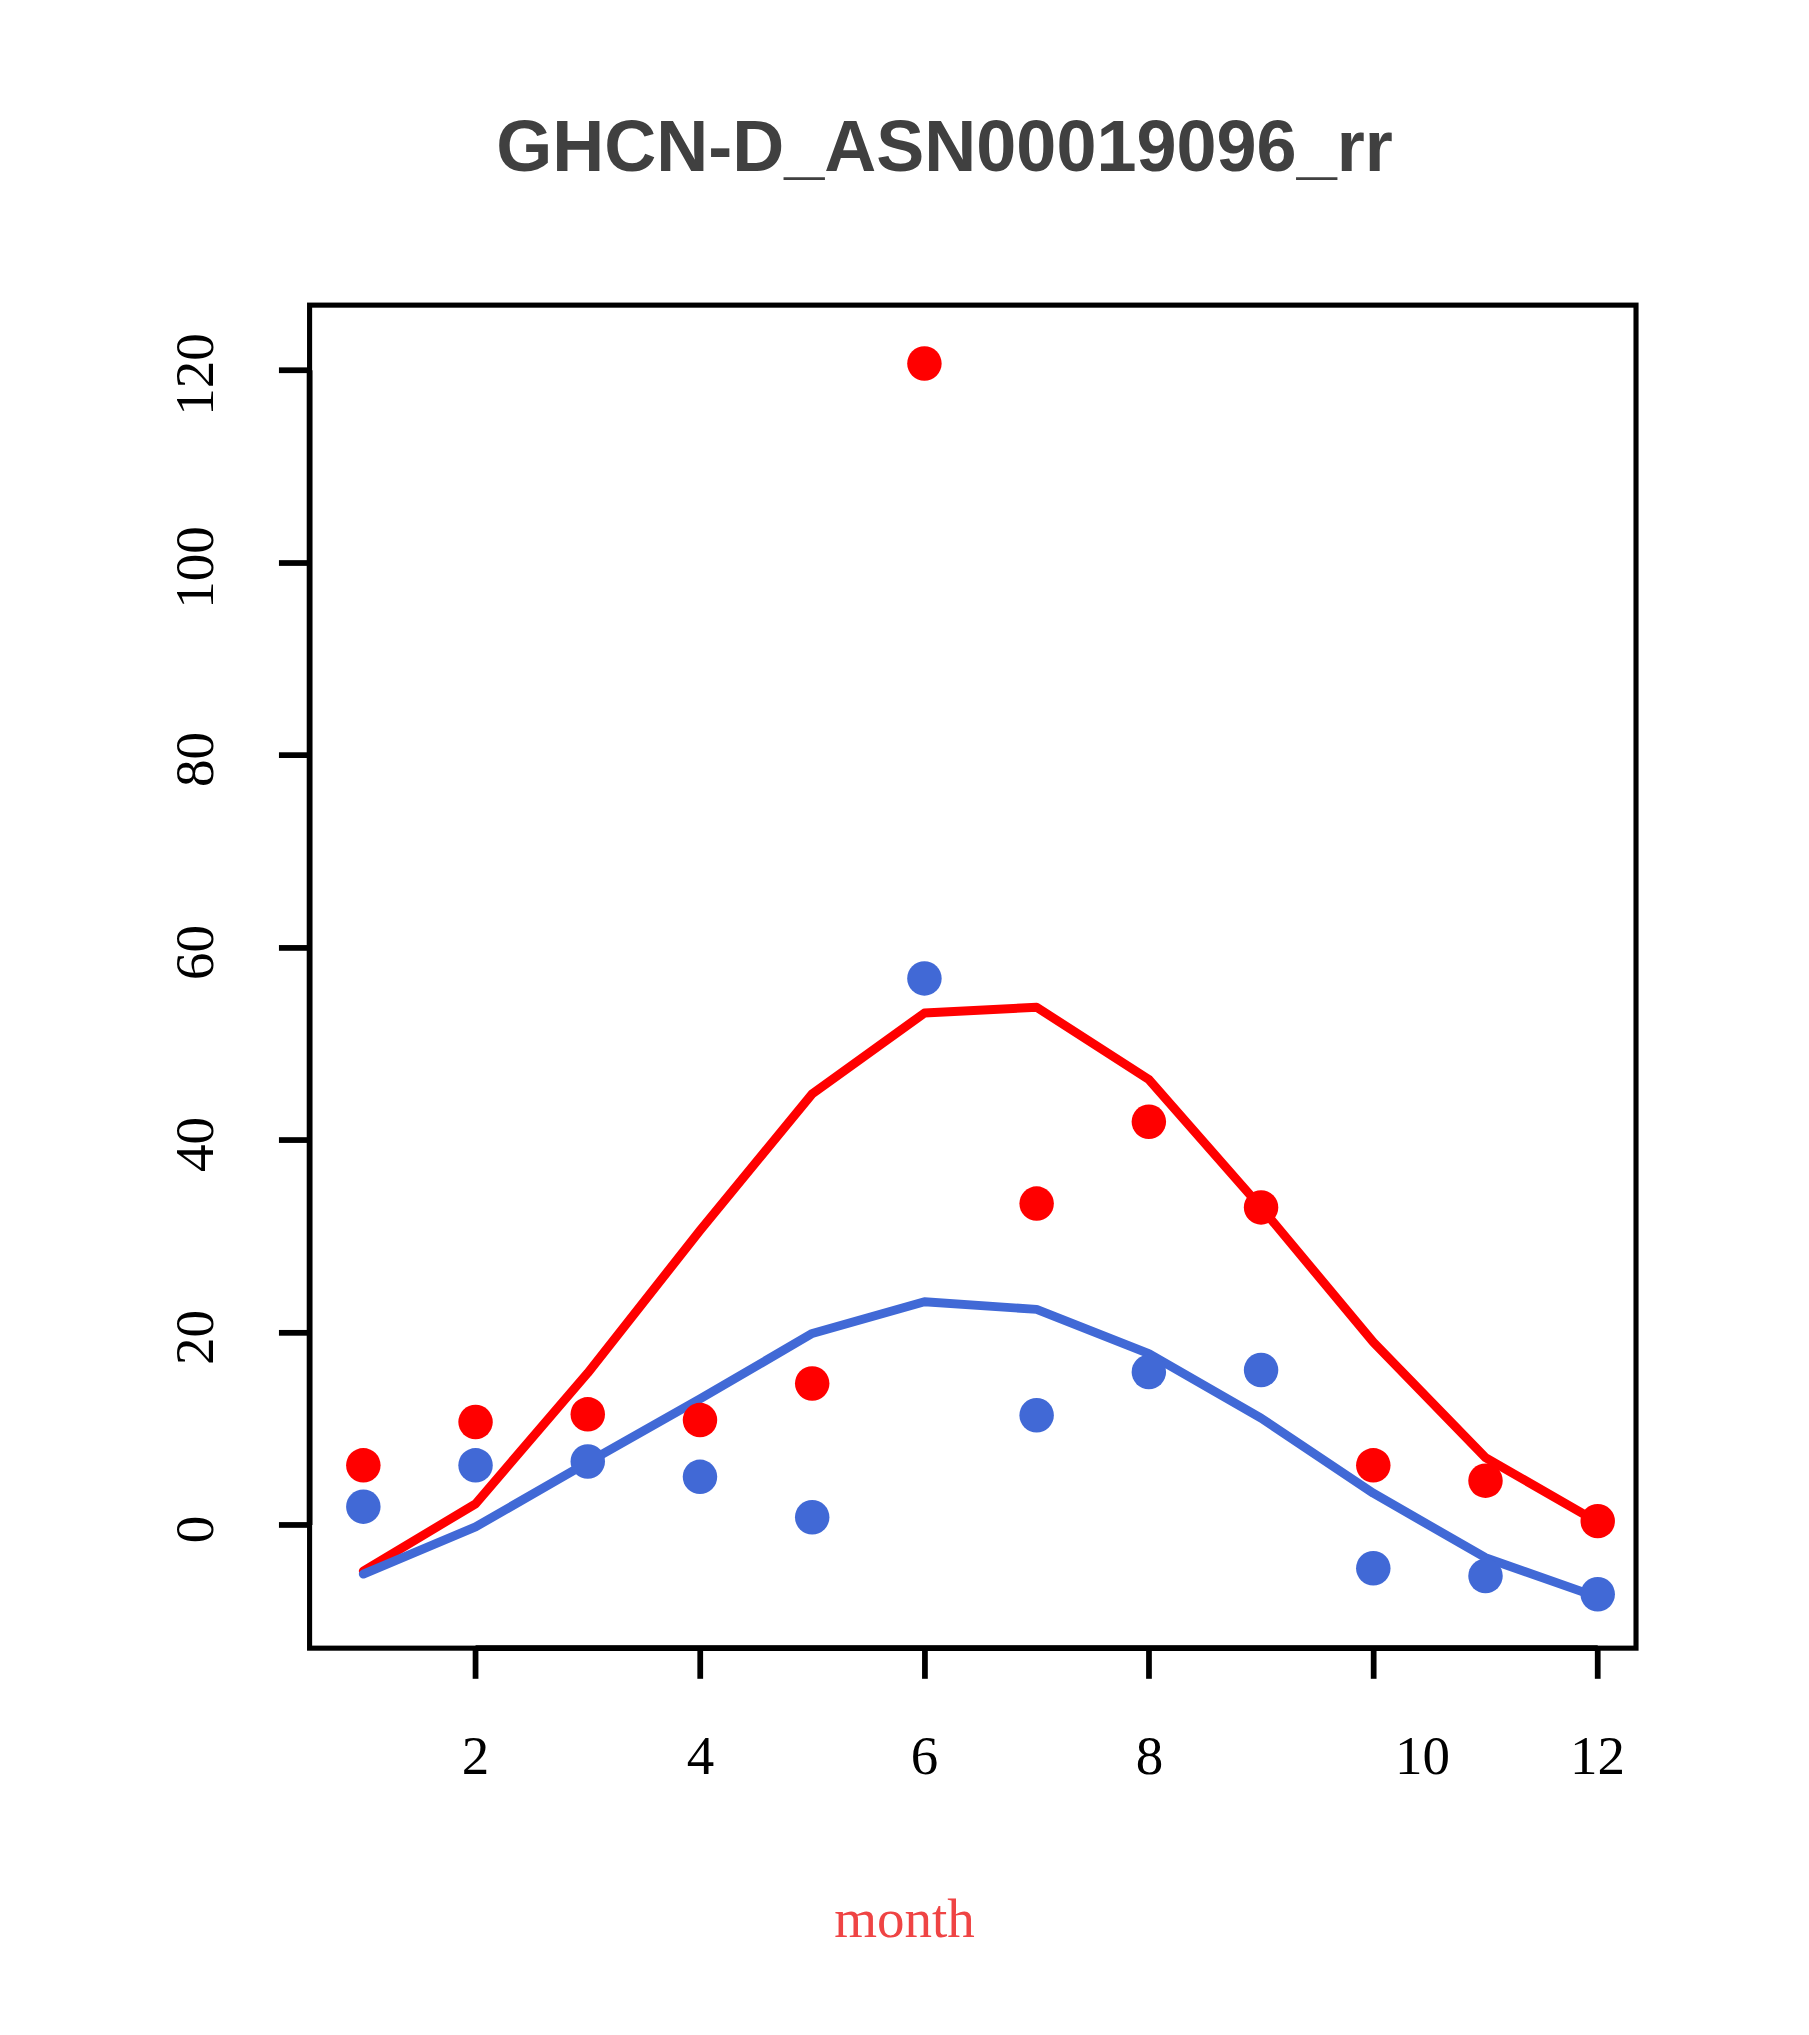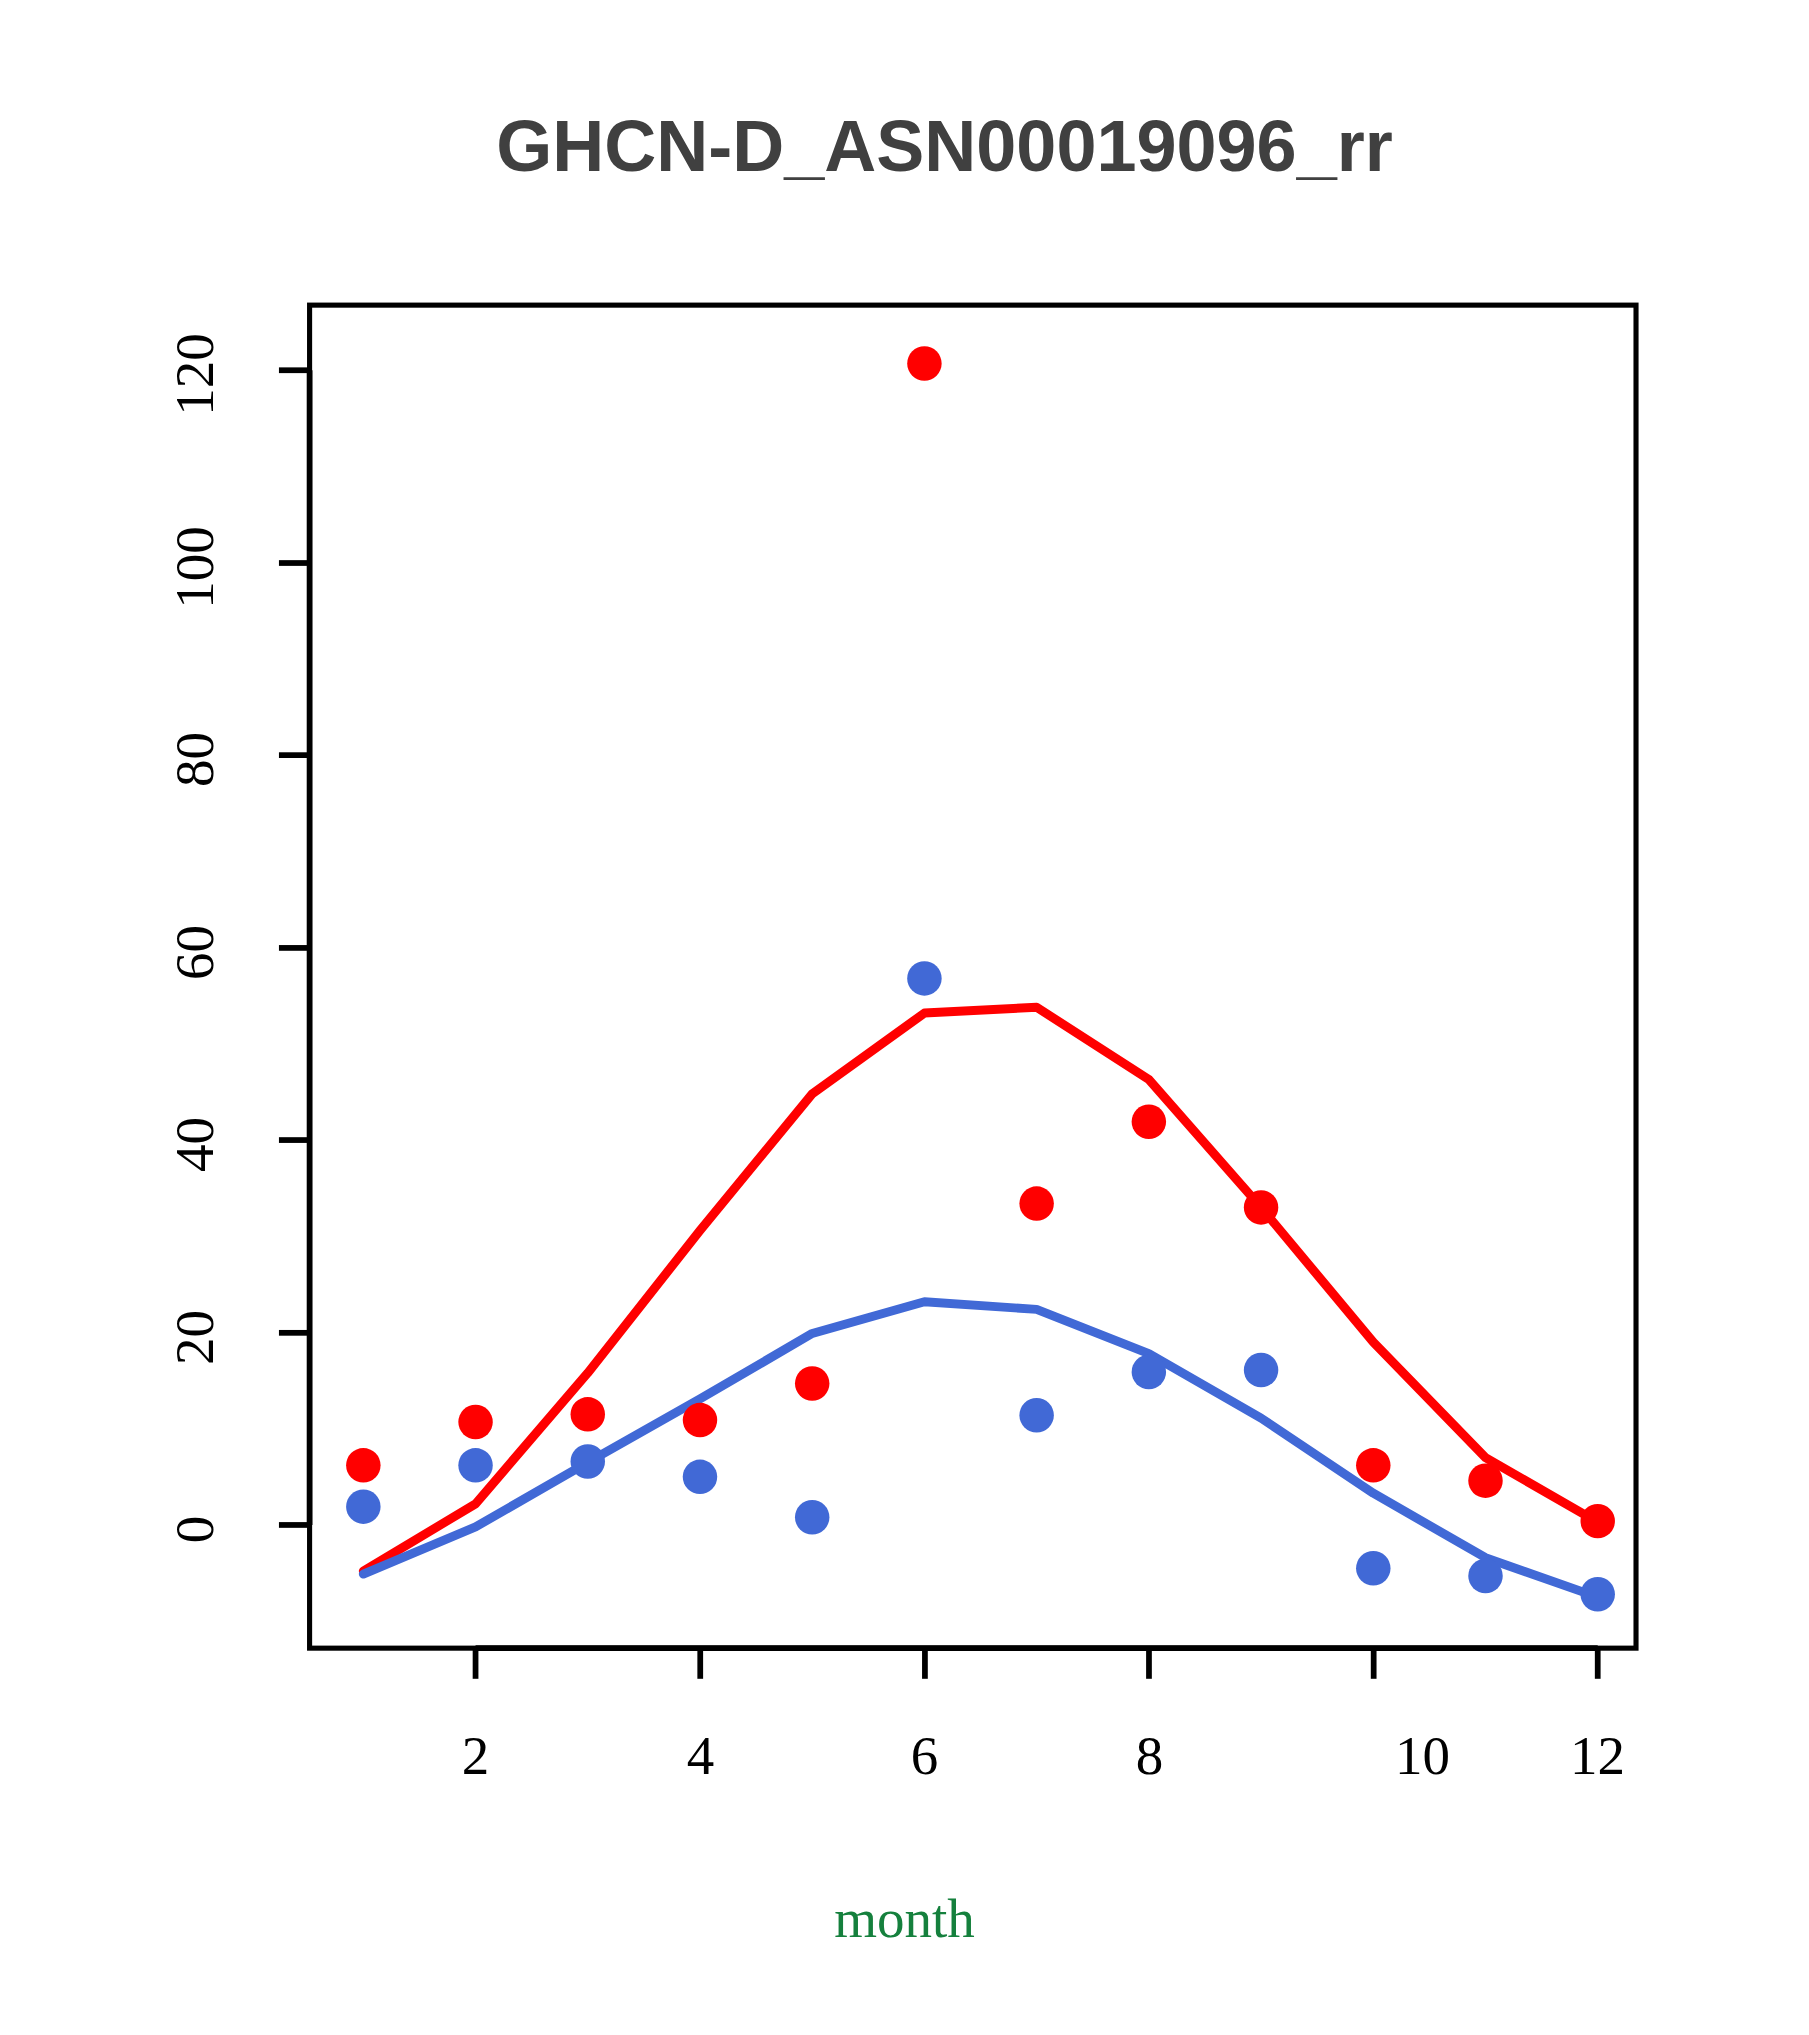--- a/index.html
+++ b/index.html
@@ -28,21 +28,21 @@
   }
   .xtick-label{
     position:absolute;
     font-family:"Liberation Serif", serif;
     font-size:55px;color:#000000;
     white-space:nowrap;text-align:center;
   }
   #x-axis-title{
     position:absolute;left:0;top:1887px;width:1809px;text-align:center;
     font-family:"Liberation Serif", serif;
-    font-size:55px;color:#15803d;
+    font-size:55px;color:#ef4444;
   }
 </style>
 </head>
 <body>
 
 <div id="root">
 
   <div id="chart-title">GHCN-D_ASN00019096_rr</div>
 
   <svg id="plot-svg" width="1809" height="2035" viewBox="0 0 2834 3188">

